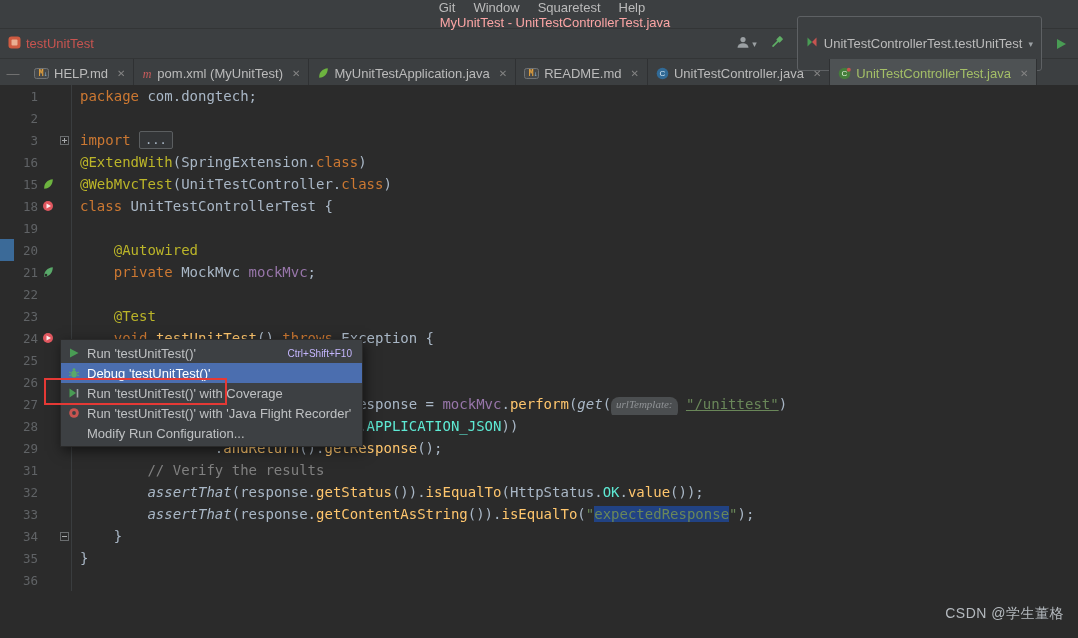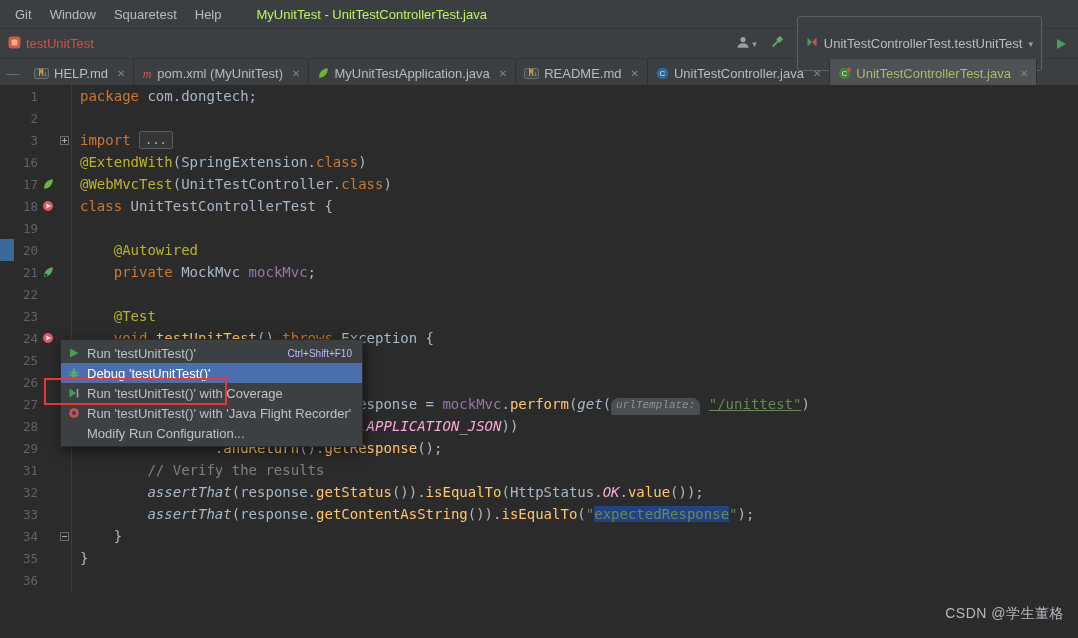--- a/index.html
+++ b/index.html
@@ -1,22 +1,22 @@
 <!DOCTYPE html>
 <html><head>
 <meta charset="utf-8">
 <style>
   html,body{margin:0;padding:0;background:#1e1e1e;}
   .app{position:relative;width:1078px;height:638px;background:#2b2b2b;overflow:hidden;
        font-family:"Liberation Sans",sans-serif;color:#bbbbbb;}
 
   
-  .menubar{height:28px;background:#3c3f41;display:flex;align-items:center;font-size:13px;padding-left:6px;}
+  .menubar{height:28px;background:#3c3f41;display:flex;align-items:center;font-size:13px;padding-left:6px;flex-direction:column;}
   .menu-item{padding:0 9px;color:#bbbbbb;cursor:default;}
-  .win-title{color:#bef264;margin-left:26px;}
+  .win-title{color:#fca5a5;margin-left:26px;}
 
   
   .toolbar{height:29px;background:#3c3f41;border-top:1px solid #333536;display:flex;align-items:center;
            padding:0 10px 0 8px;font-size:13px;}
   .breadcrumb{display:flex;align-items:center;gap:5px;}
   .bc-label{color:#c75450;}
   .toolbar-right{margin-left:auto;display:flex;align-items:center;gap:12px;}
   .tb-user{display:flex;align-items:center;gap:2px;color:#9ba0a3;}
   .chev{color:#9ba0a3;font-size:9px;}
   .run-combo{display:flex;align-items:center;gap:6px;border:1px solid #5e6164;height:21px;
@@ -45,24 +45,24 @@
 
   .tk-kw{color:#cc7832;}
   .tk-def{color:#a9b7c6;}
   .tk-ann{color:#bbb529;}
   .tk-str{color:#6a8759;}
   .tk-stru{color:#6a8759;text-decoration:underline;}
   .tk-com{color:#808080;}
   .tk-field{color:#9876aa;}
   .tk-m{color:#ffc66d;}
   .tk-di{color:#a9b7c6;font-style:italic;}
-  .tk-ci{color:#f9a8d4;font-style:italic;}
+  .tk-ci{color:#5eead4;}
   .tk-selstr{color:#6a8759;background:#214283;}
   .tk-chip{background:#4b4e50;color:#909396;border-radius:8px;padding:0 5px;
-           font-family:Liberation Mono, monospace;font-size:11px;font-style:italic;
+           font-family:Liberation Serif, serif;font-size:11px;font-style:italic;
            display:inline-block;line-height:15px;height:22px;vertical-align:1px;}
   .tk-fold{border:1px solid #5b5e60;background:#333537;border-radius:2px;padding:0 5px;color:#a9b7c6;
            font-size:12px;display:inline-block;line-height:16px;height:16px;vertical-align:1px;}
 
   .line19-mark{position:absolute;left:0;top:239px;width:14px;height:22px;background:#3b6a98;z-index:5;}
 
   
   .cmenu{position:absolute;left:60px;top:339px;width:303px;background:#3d4043;border:1px solid #2a2a2a;
          box-shadow:2px 4px 12px rgba(0,0,0,0.55);z-index:20;padding:3px 0;box-sizing:border-box;font-size:13px;}
   .cmenu-item{height:20px;display:flex;align-items:center;padding:0 10px 0 5px;color:#bfc1c3;gap:5px;}
@@ -221,21 +221,21 @@
         </span>
         <span class="code"><span class="tk-kw">import</span><span class="tk-def"> </span><span class="tk-fold">...</span></span>
       </div>
       <div class="crow">
         <span class="lnum">16</span>
         <span class="gico"></span>
         <span class="gfold"></span>
         <span class="code"><span class="tk-ann">@ExtendWith</span><span class="tk-def">(SpringExtension.</span><span class="tk-kw">class</span><span class="tk-def">)</span></span>
       </div>
       <div class="crow">
-        <span class="lnum">17</span>
+        <span class="lnum">15</span>
         <span class="gico">
           <svg width="12" height="12">
             <path d="M10.8 1.2 C5.4 1.8 1.8 5.2 2.2 10.8 C7.6 10.2 10.8 6.8 10.8 1.2 Z" fill="#6db33f"></path>
           </svg>
         </span>
         <span class="gfold"></span>
         <span class="code"><span class="tk-ann">@WebMvcTest</span><span class="tk-def">(UnitTestController.</span><span class="tk-kw">class</span><span class="tk-def">)</span></span>
       </div>
       <div class="crow">
         <span class="lnum">18</span>

